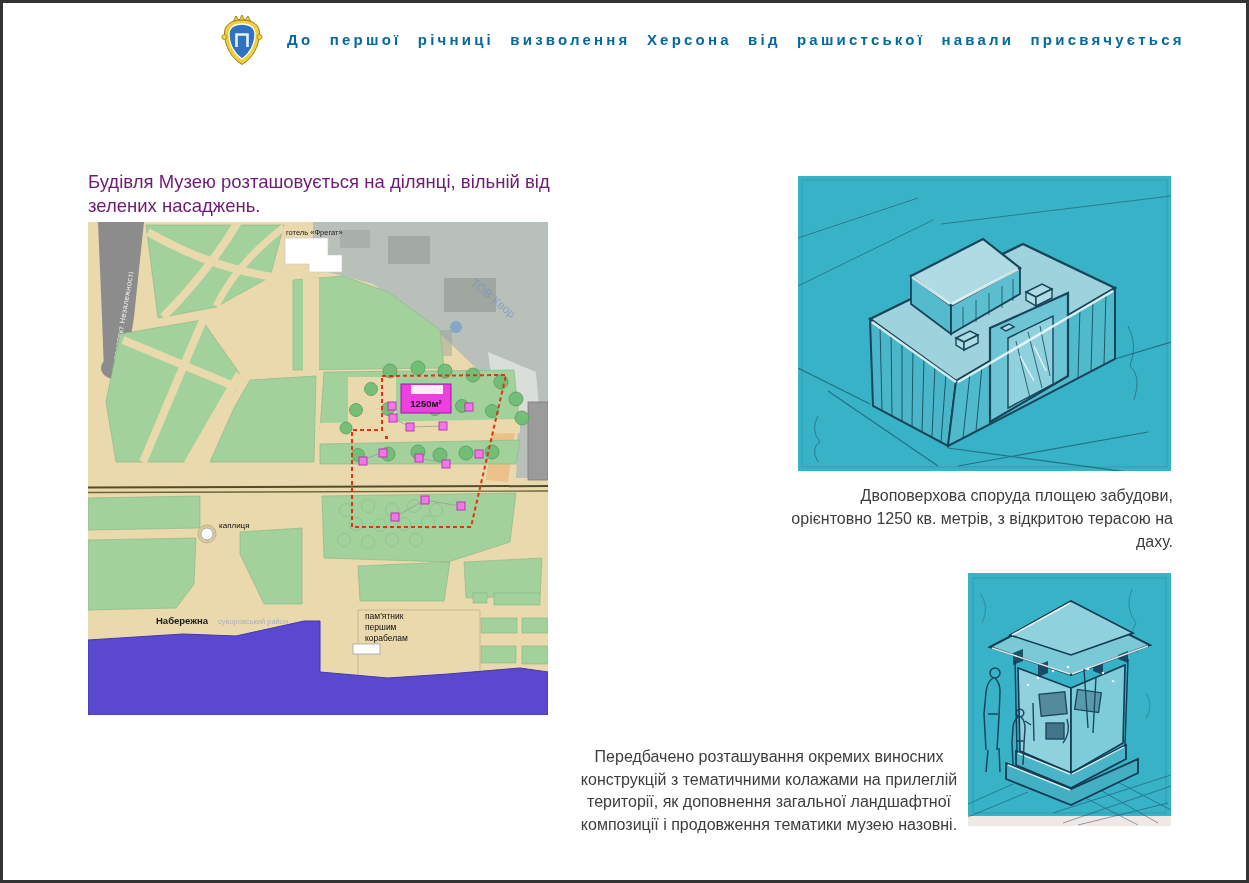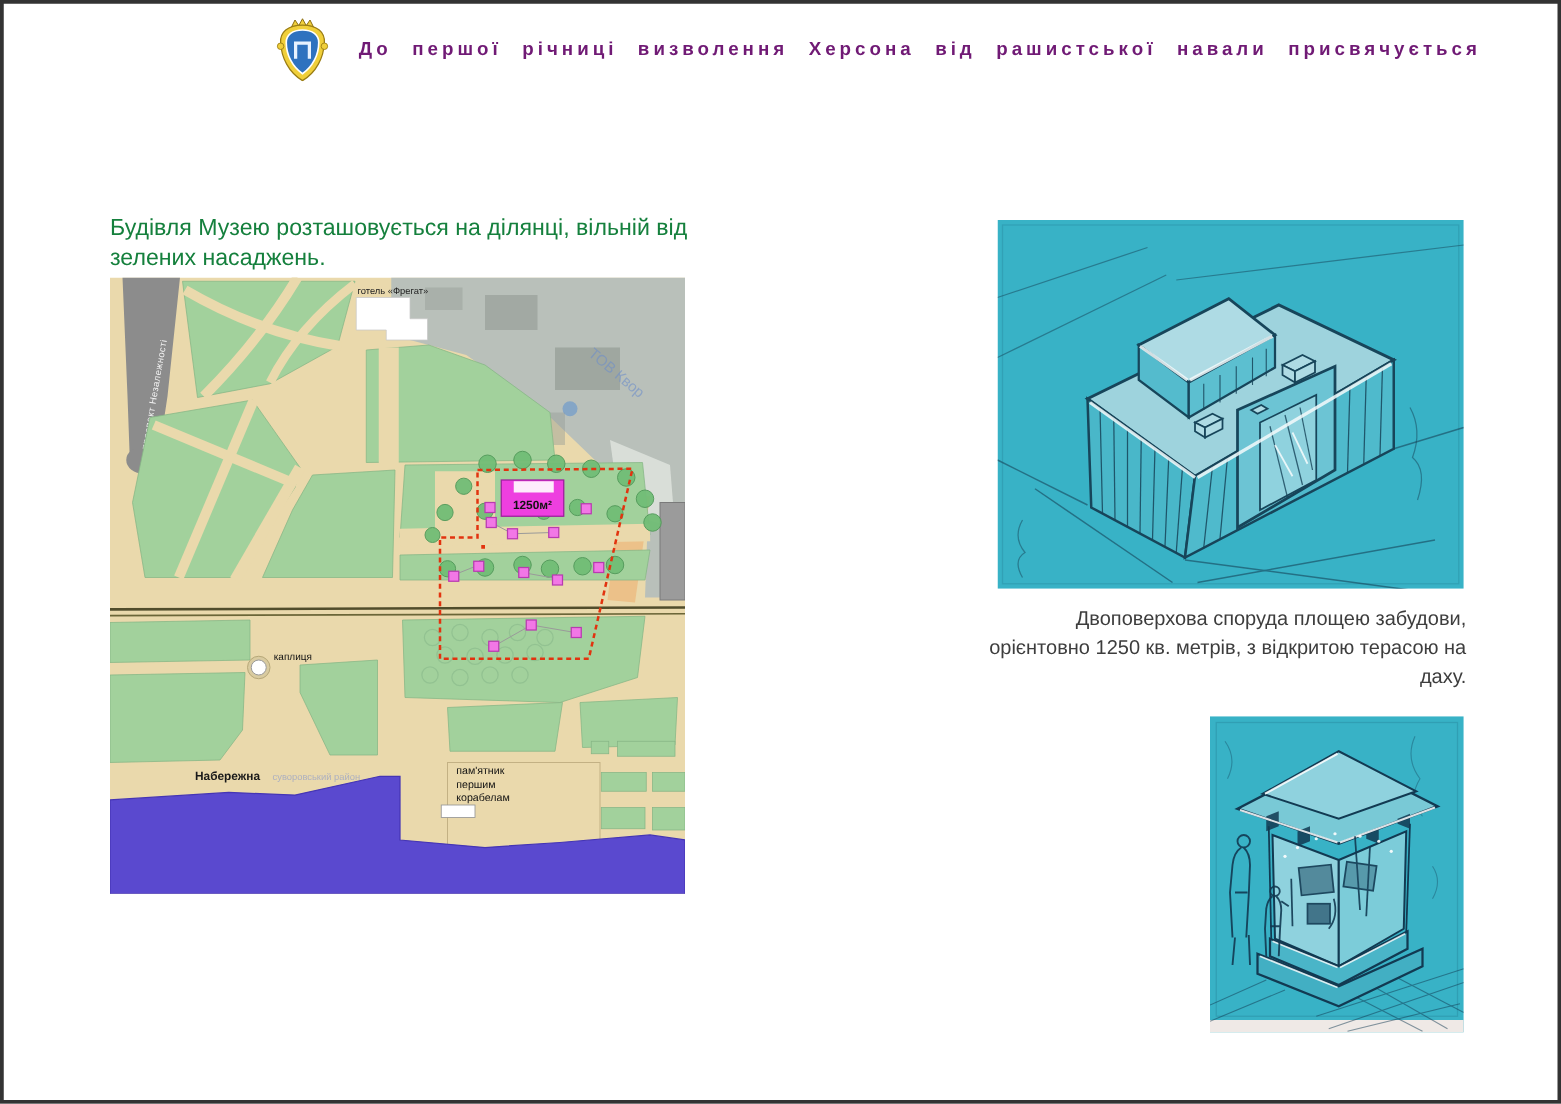--- a/index.html
+++ b/index.html
@@ -5,30 +5,30 @@
   * { margin:0; padding:0; box-sizing:border-box; }
   html,body { background:#888; }
   .slide {
     position:relative; width:1249px; height:883px;
     background:#ffffff; border:3px solid #333;
     font-family:"Liberation Sans", sans-serif; overflow:hidden;
   }
   .hdr { position:absolute; top:10px; left:216px; display:flex; align-items:center; gap:22px; }
   .hdr .emblem { width:46px; height:52px; flex:0 0 auto; }
   .hdr .dedication {
-    font-size:15px; font-weight:bold; color:#701a75;
+    font-size:15px; font-weight:bold; color:#0369a1;
     letter-spacing:3.2px; word-spacing:9px; white-space:nowrap;
   }
   .page-title {
     position:absolute; top:92px; left:0; width:100%; text-align:center;
     font-size:25px; font-weight:bold; color:#3b3b3b; letter-spacing:0.5px;
   }
   .intro {
     position:absolute; top:167px; left:85px; width:478px;
-    font-size:18.5px; color:#15803d; line-height:1.32;
+    font-size:18.5px; color:#701a75; line-height:1.32;
   }
   .map-wrap { position:absolute; top:219px; left:85px; width:460px; height:493px; }
   .map-wrap svg { display:block; }
   .sketch1 { position:absolute; top:173px; left:795px; width:373px; height:295px; }
   .sketch2 { position:absolute; top:570px; left:965px; width:203px; height:253px; }
   .caption1 {
     position:absolute; top:481px; left:788px; width:382px;
     font-size:16px; color:#3d3d3d; line-height:1.45; text-align:right;
   }
   .caption2 {
@@ -372,14 +372,15 @@
       <g stroke="#123a52" stroke-width="1.5" fill="none" opacity="0.9">
         <circle cx="27" cy="100" r="5"></circle>
         <path d="M25,105 q-6,4 -7,14 l-2,22 2,36 m9,-72 q5,5 5,14 l-1,24 -2,34 m-9,-36 h10"></path>
         <path d="M20,177 l-2,22 m13,-24 l1,24"></path>
         <circle cx="52" cy="140" r="3.8"></circle>
         <path d="M50,144 q-4,3 -5,10 l-1,16 1,22 m8,-48 q4,4 4,11 l-1,16 -1,21 m-7,-24 h8 m1,-20 l6,4"></path>
       </g>
     </svg>
   </div>
 
+  <div class="caption2">Передбачено розташування окремих виносних конструкцій з тематичними колажами на прилеглій території, як доповнення загальної ландшафтної композиції і продовження тематики музею назовні.</div>
 
 </div>
 
 </body></html>

